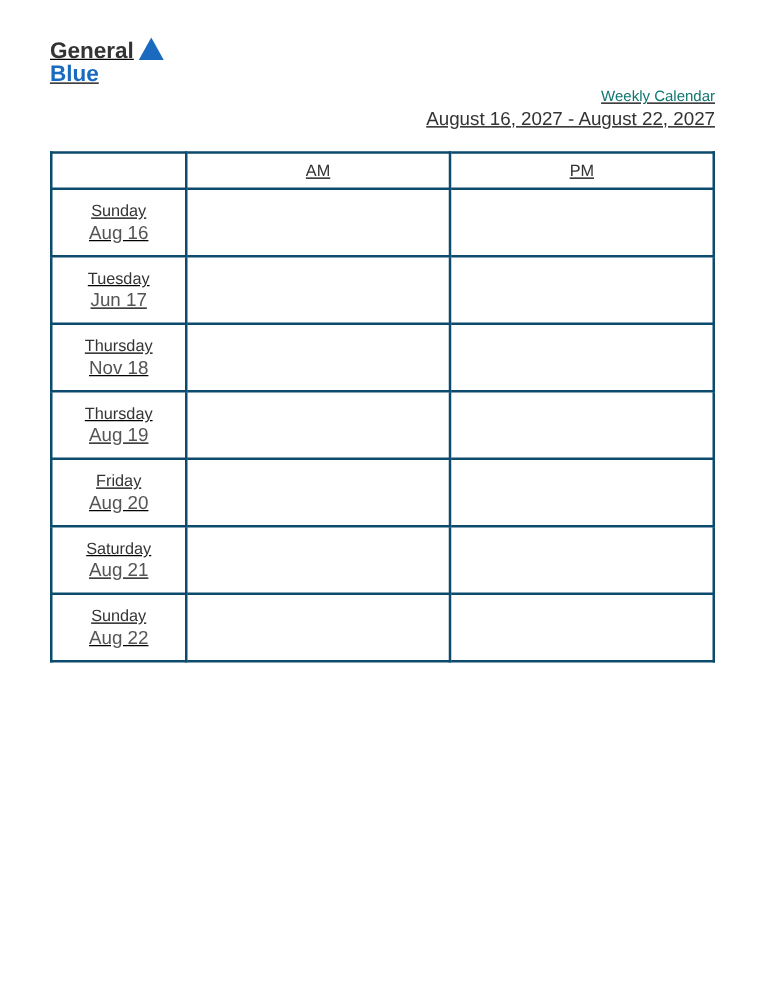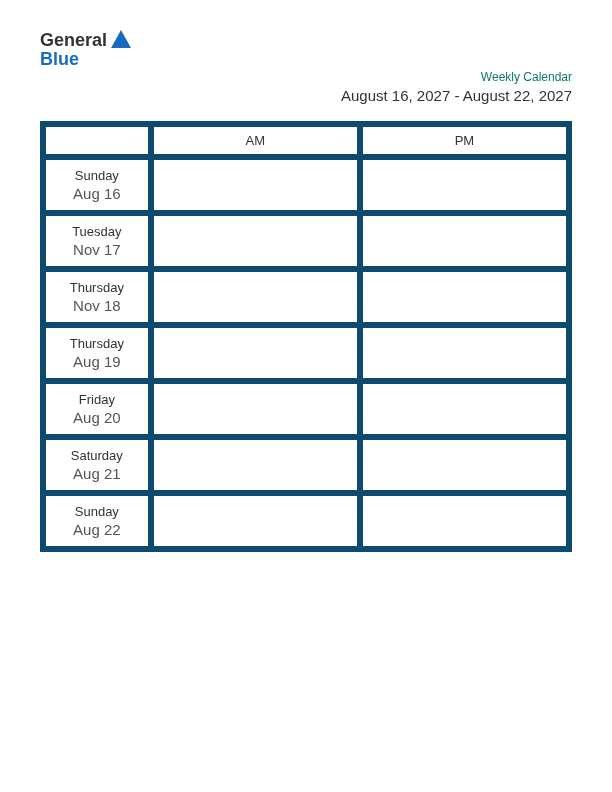--- a/index.html
+++ b/index.html
@@ -15,20 +15,21 @@
       font-family: Arial, sans-serif;
       overflow: hidden;
     }
 
     .page {
       width: 612px;
       height: 560px;
       padding: 30px 40px 30px 40px;
       display: flex;
       flex-direction: column;
+      text-decoration: underline;
     }
 
     .header {
       display: flex;
       justify-content: space-between;
       align-items: flex-start;
       margin-bottom: 16px;
     }
 
     .logo-text-general {
@@ -87,21 +88,21 @@
     }
 
     .calendar-table {
       border-collapse: collapse;
       width: 100%;
       flex: 1;
     }
 
     .calendar-table th,
     .calendar-table td {
-      border: 6px solid #0c4a6e;
+      border: 2px solid #0c4a6e;
     }
 
     .calendar-table th {
       text-align: center;
       font-size: 13px;
       font-weight: normal;
       padding: 6px 0;
       background: #ffffff;
       color: #333333;
     }
@@ -175,21 +176,21 @@
           <td class="day-cell">
             <span class="day-name">Sunday</span>
             <span class="day-date">Aug 16</span>
           </td>
           <td class="content-cell"></td>
           <td class="content-cell"></td>
         </tr>
         <tr>
           <td class="day-cell">
             <span class="day-name">Tuesday</span>
-            <span class="day-date">Nov 17</span>
+            <span class="day-date">Jun 17</span>
           </td>
           <td class="content-cell"></td>
           <td class="content-cell"></td>
         </tr>
         <tr>
           <td class="day-cell">
             <span class="day-name">Thursday</span>
             <span class="day-date">Nov 18</span>
           </td>
           <td class="content-cell"></td>

